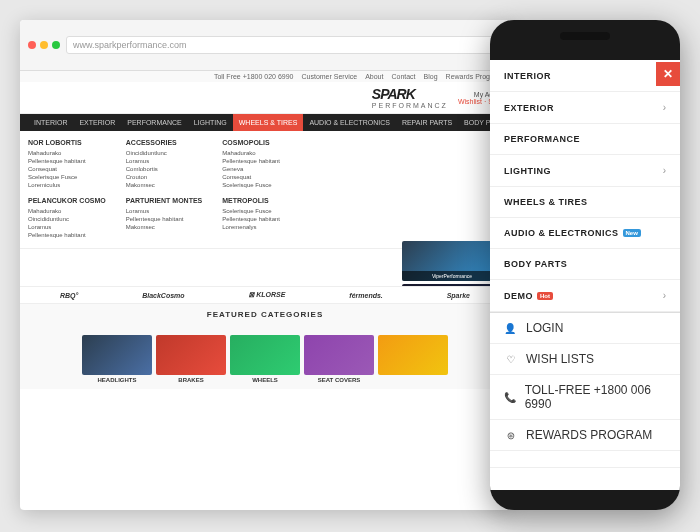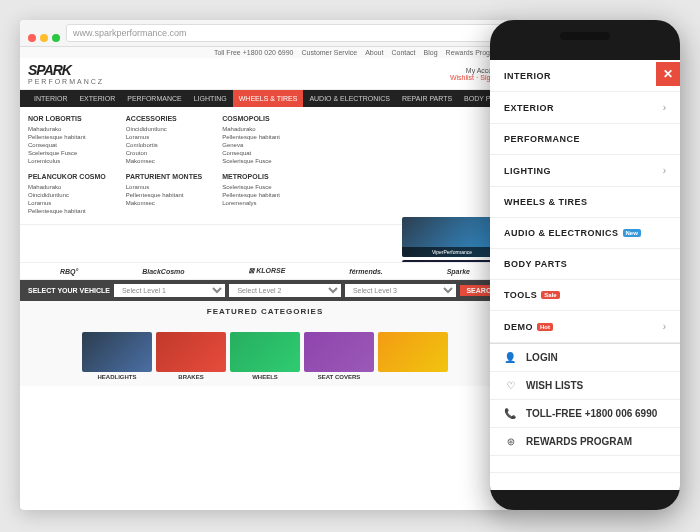--- a/index.html
+++ b/index.html
@@ -21,23 +21,23 @@
       height: 490px;
       background: #fff;
       border-radius: 4px;
       box-shadow: 0 4px 20px rgba(0,0,0,0.2);
       overflow: hidden;
     }
 
     .browser-toolbar {
       background: #f5f5f5;
       border-bottom: 1px solid #ddd;
-      padding: 4px 8px;
-      display: flex;
-      align-items: flex-end;
+      padding: 16px 8px;
+      display: flex;
+      align-items: center;
       gap: 6px;
     }
 
     .browser-dots {
       display: flex;
       gap: 4px;
     }
 
     .dot {
       width: 8px;
@@ -57,25 +57,26 @@
       font-size: 9px;
       color: #999;
       padding: 0 6px;
       display: flex;
       align-items: center;
     }
 
     
     .site-header {
       background: #fff;
-      padding: 4px 8px;
-      display: flex;
-      align-items: center;
-      justify-content: space-between;
+      padding: 4px 0;
+      display: flex;
+      align-items: center;
+      justify-content: flex-end;
       border-bottom: 1px solid #eee;
+      gap: 10px;
     }
 
     .site-logo {
       font-size: 14px;
       font-weight: 900;
       color: #222;
       letter-spacing: -1px;
       font-style: italic;
     }
 
@@ -411,23 +412,23 @@
     }
 
     .mobile-footer-icon {
       color: #555;
       font-size: 10px;
       width: 14px;
       text-align: center;
     }
 
     .mobile-footer-label {
-      font-size: 10px;
+      font-size: 12px;
       color: #333;
-      font-weight: 700;
+      font-weight: 400;
       text-transform: uppercase;
     }
   </style>
 </head>
 <body>
 
 <div class="browser-window">
   <div class="browser-toolbar">
     <div class="browser-dots">
       <div class="dot dot-red"></div>
@@ -538,33 +539,20 @@
   </div>
 
   <div class="brands-bar">
     <span class="brand-logo">RBQ°</span>
     <span class="brand-logo">BlackCosmo</span>
     <span class="brand-logo">⊠ KLORSE</span>
     <span class="brand-logo">férmends.</span>
     <span class="brand-logo">Sparke</span>
   </div>
 
-  <div class="vehicle-selector">
-    <span class="vehicle-label">SELECT YOUR VEHICLE</span>
-    <select class="vehicle-select">
-      <option>Select Level 1</option>
-    </select>
-    <select class="vehicle-select">
-      <option>Select Level 2</option>
-    </select>
-    <select class="vehicle-select">
-      <option>Select Level 3</option>
-    </select>
-    <button class="vehicle-btn">SEARCH</button>
-  </div>
 
   <div class="featured-categories">
     <div class="featured-title">FEATURED CATEGORIES</div>
     <div class="category-grid">
       <div class="category-item">
         <div class="category-img cat-headlights"></div>
         <div class="category-name">HEADLIGHTS</div>
       </div>
       <div class="category-item">
         <div class="category-img cat-brakes"></div>
@@ -614,26 +602,20 @@
       <div class="mobile-label-row">
         <span class="mobile-menu-label">AUDIO &amp; ELECTRONICS</span>
         <span class="badge-new">New</span>
       </div>
     </div>
     <div class="mobile-menu-item">
       <span class="mobile-menu-label">BODY PARTS</span>
     </div>
     <div class="mobile-menu-item">
       <div class="mobile-label-row">
-        <span class="mobile-menu-label">TOOLS</span>
-        <span class="badge-sale">Sale</span>
-      </div>
-    </div>
-    <div class="mobile-menu-item">
-      <div class="mobile-label-row">
         <span class="mobile-menu-label">DEMO</span>
         <span class="badge-hot">Hot</span>
       </div>
       <span class="mobile-menu-arrow">›</span>
     </div>
 
     <div class="mobile-submenu-section">
       <div class="mobile-footer-item">
         <span class="mobile-footer-icon">👤</span>
         <span class="mobile-footer-label">LOGIN</span>

